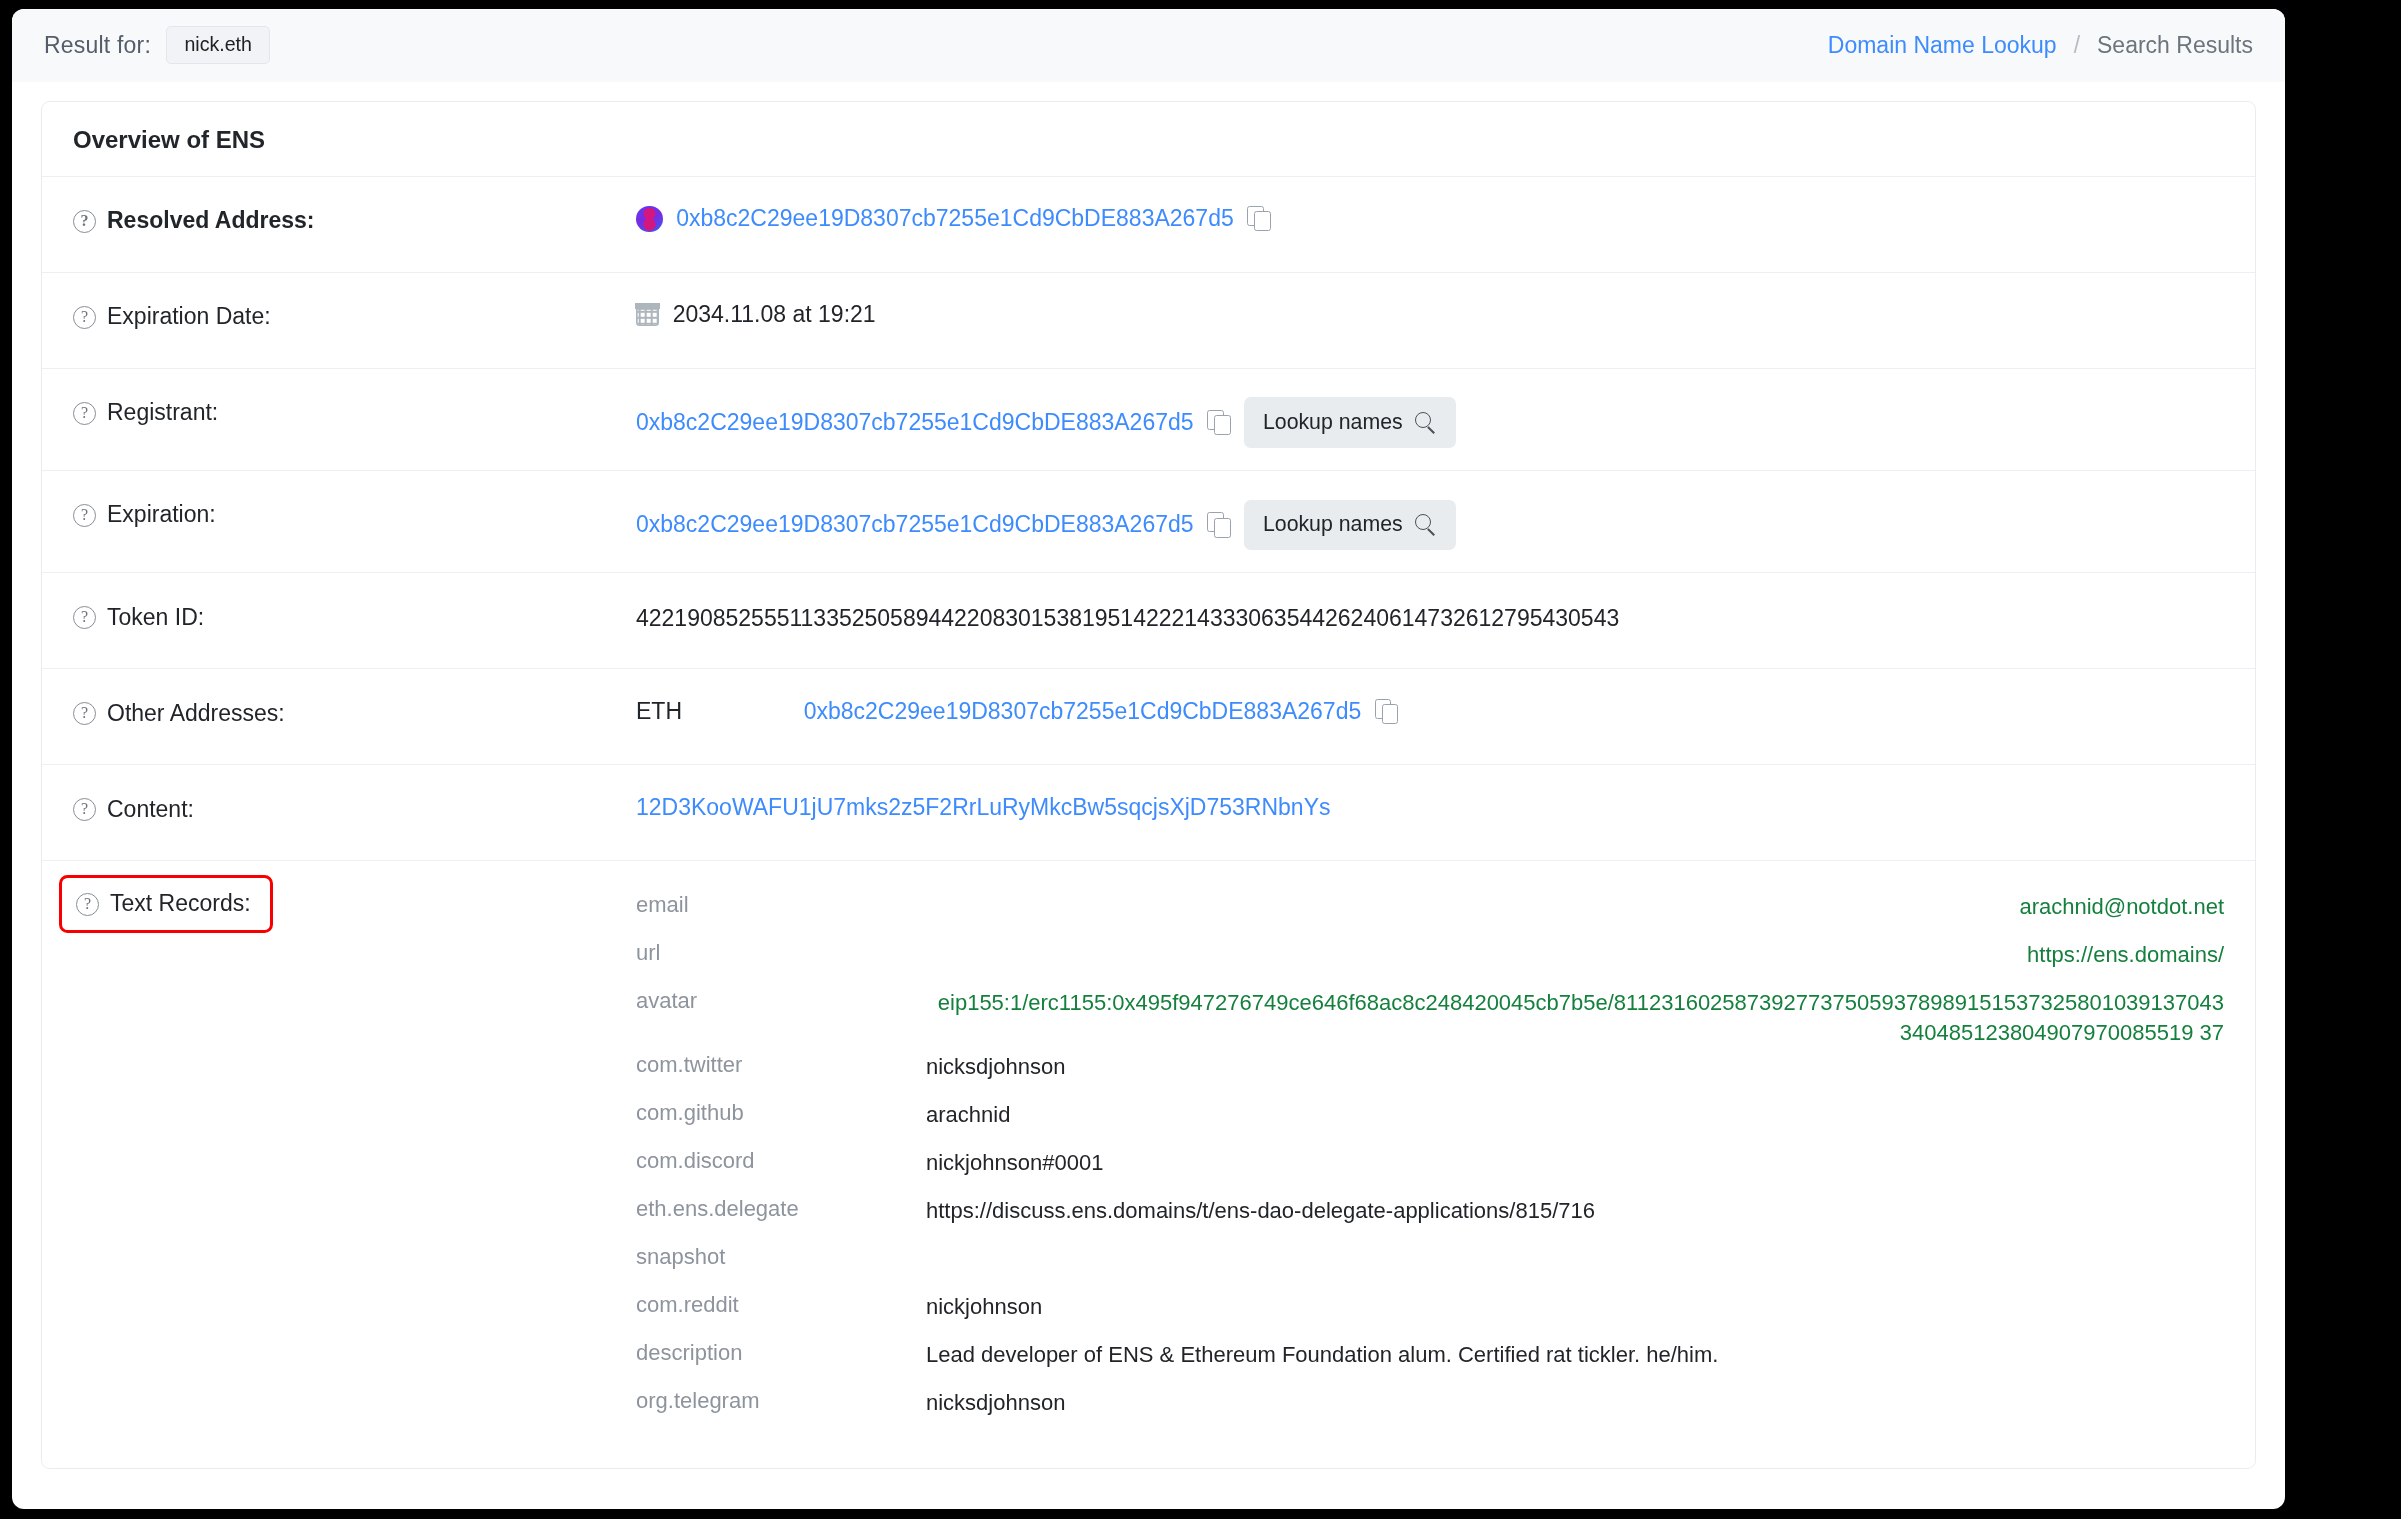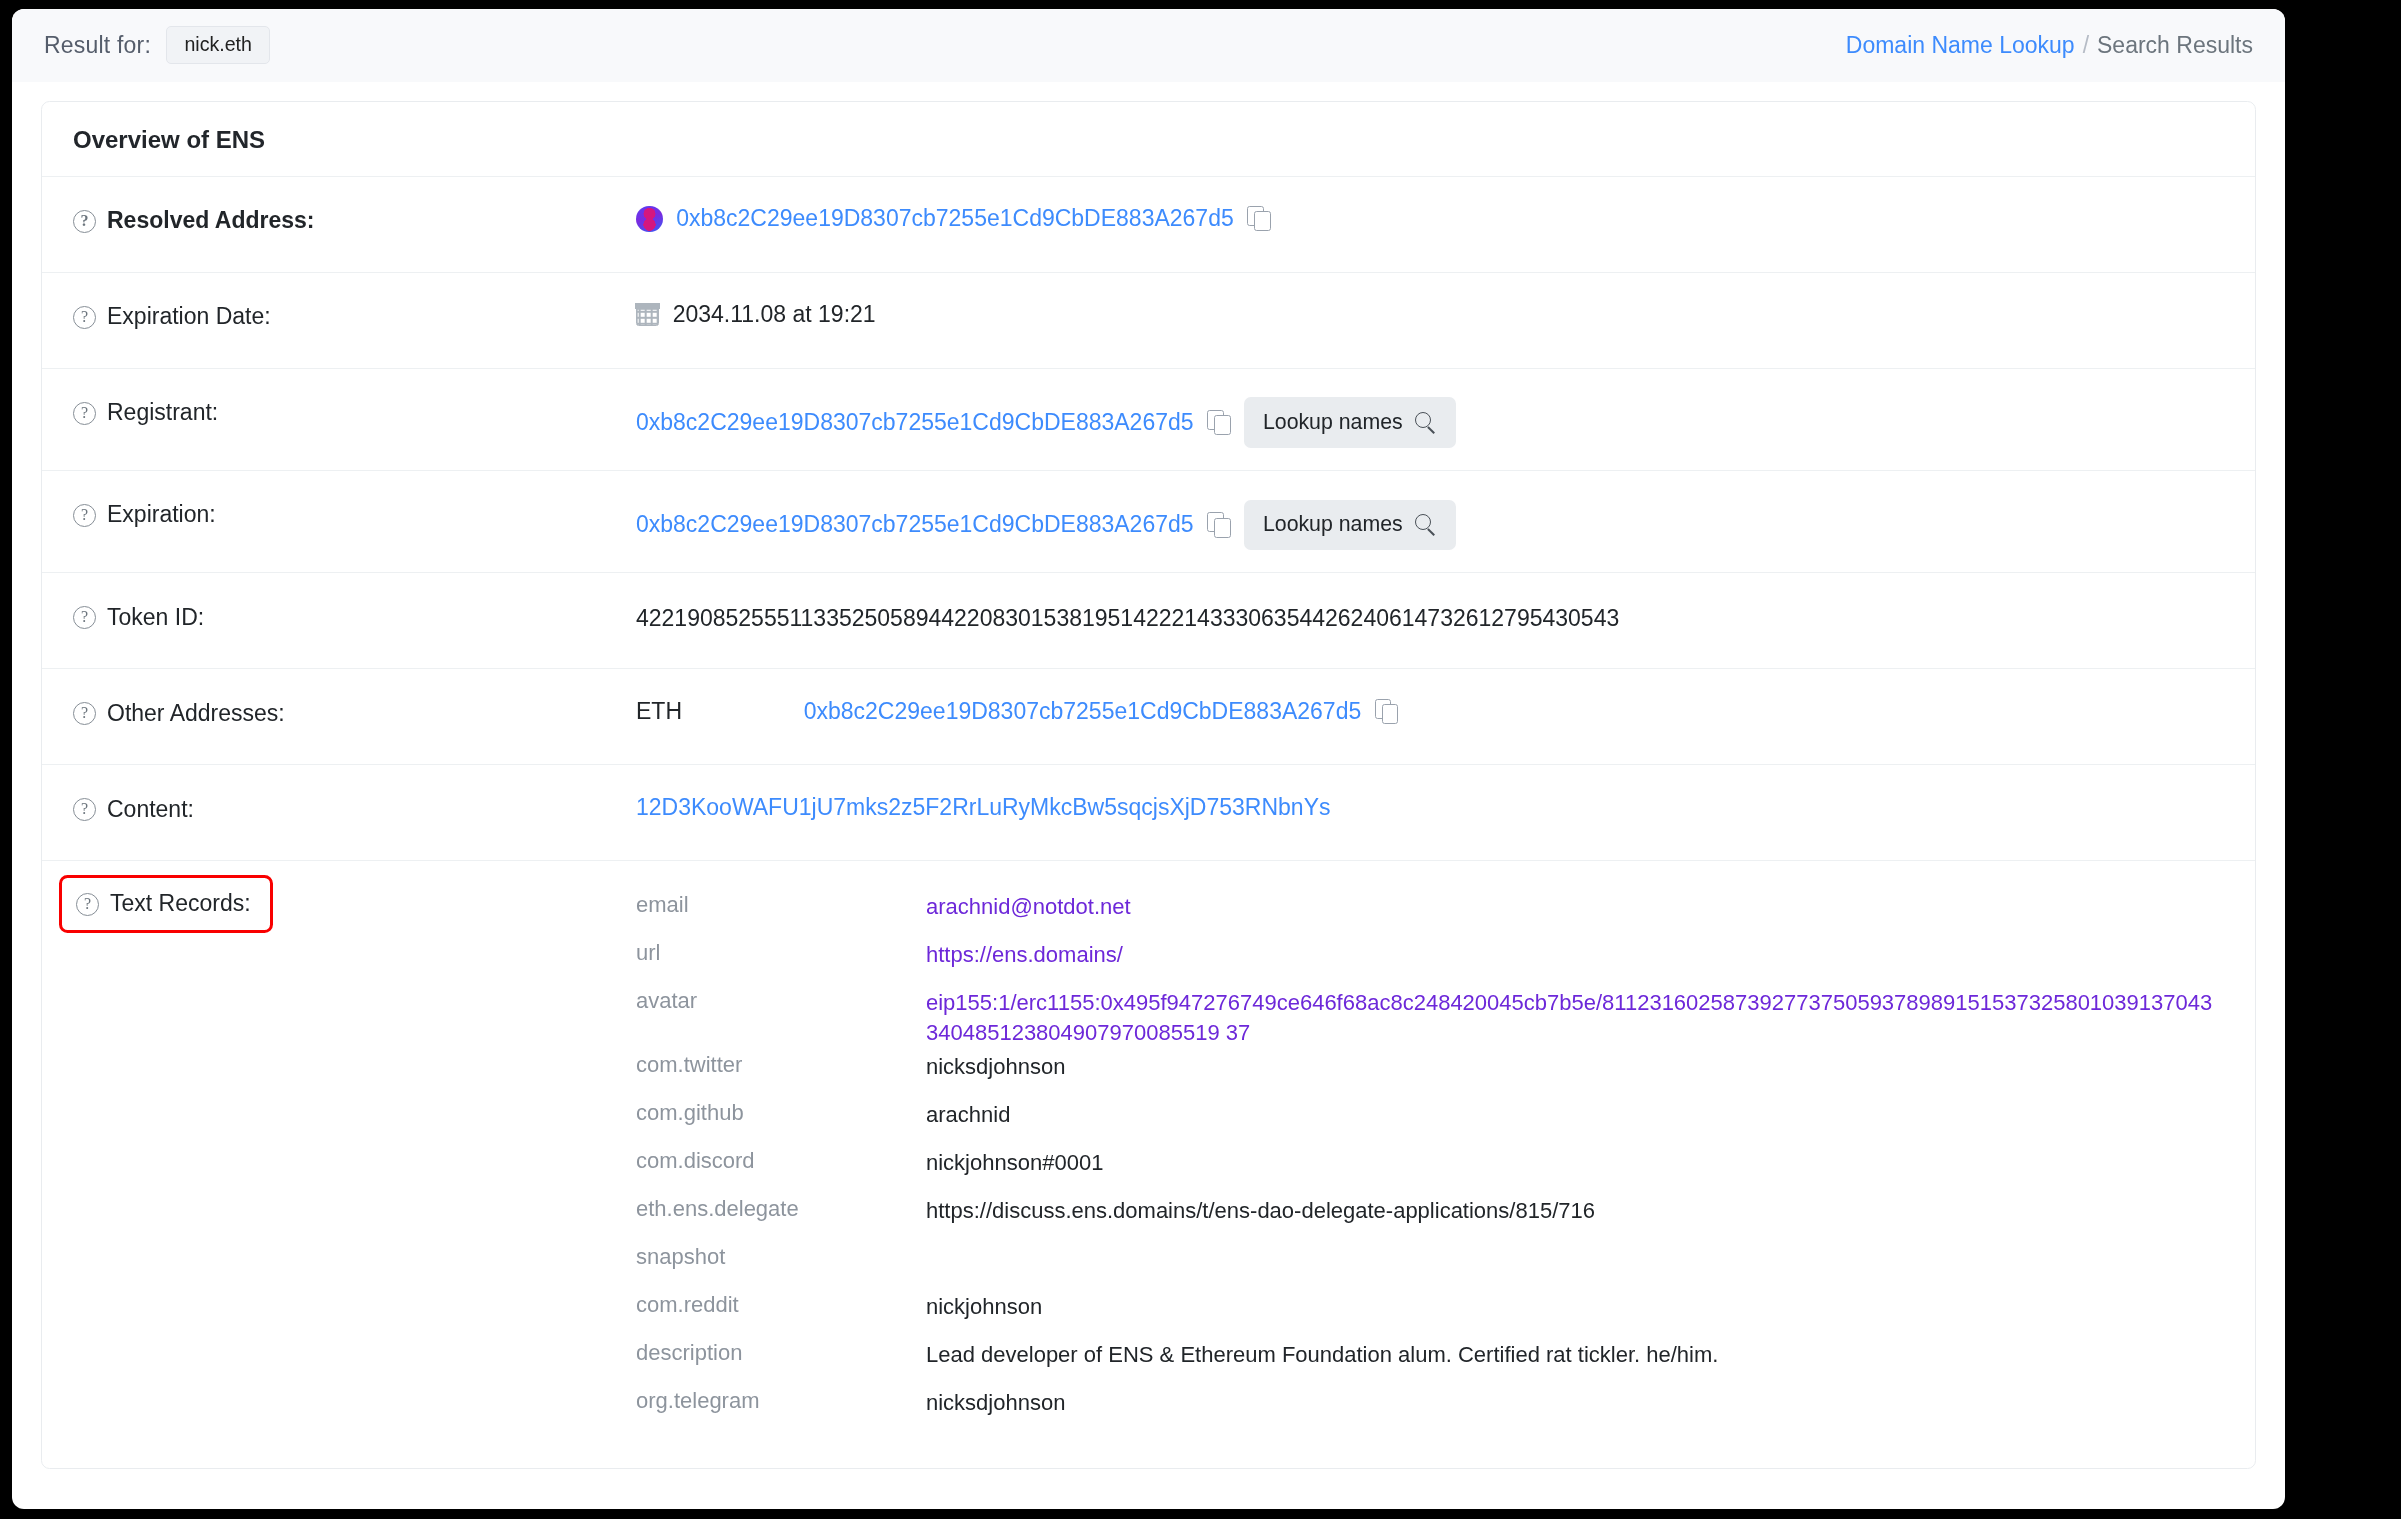--- a/index.html
+++ b/index.html
@@ -35,21 +35,21 @@
     background: #f1f3f6;
     border: 0.9px solid #e3e6eb;
     border-radius: 5px;
     padding: 7.7px 17px 8.5px 17px;
     font-size: 19.6px;
     color: #222;
     line-height: 1;
   }
   .breadcrumb {
     margin-left: auto;
-    display: flex; align-items: center; gap: 8px;
+    display: flex; align-items: center; gap: 17px;
     font-size: 23px;
   }
   .crumb-link { color: #3d8bfd; }
   .crumb-sep  { color: #b6bcc6; }
   .crumb-cur  { color: #6c757d; }
 
   
   .card {
     margin: 19px 29px 0 29px;
     border: 0.9px solid #e9ecef;
@@ -168,21 +168,21 @@
     padding: 1.7px 0;
   }
   .tr-key {
     width: 290px; flex: 0 0 290px;
     font-size: 22px; color: #8d949d;
   }
   .tr-val {
     flex: 1 1 auto; font-size: 22px; color: #212529;
     word-break: break-all; line-height: 1.38; min-width: 0;
   }
-  .tr-val.link { color: #6d28d9; }
+  .tr-val.link { color: #15803d; text-align: right; }
   .row-textrecords { align-items: flex-start; padding-bottom: 34px; }
   .row-textrecords .row-label { padding-top: 3.4px; }
 
   .highlight-box {
     display: inline-flex; align-items: center; gap: 11px;
     border: 3.4px solid #f90000;
     border-radius: 8.5px;
     padding: 12px 19px 13.7px 13.7px;
     margin: -12px 0 0 -13.7px;
   }

